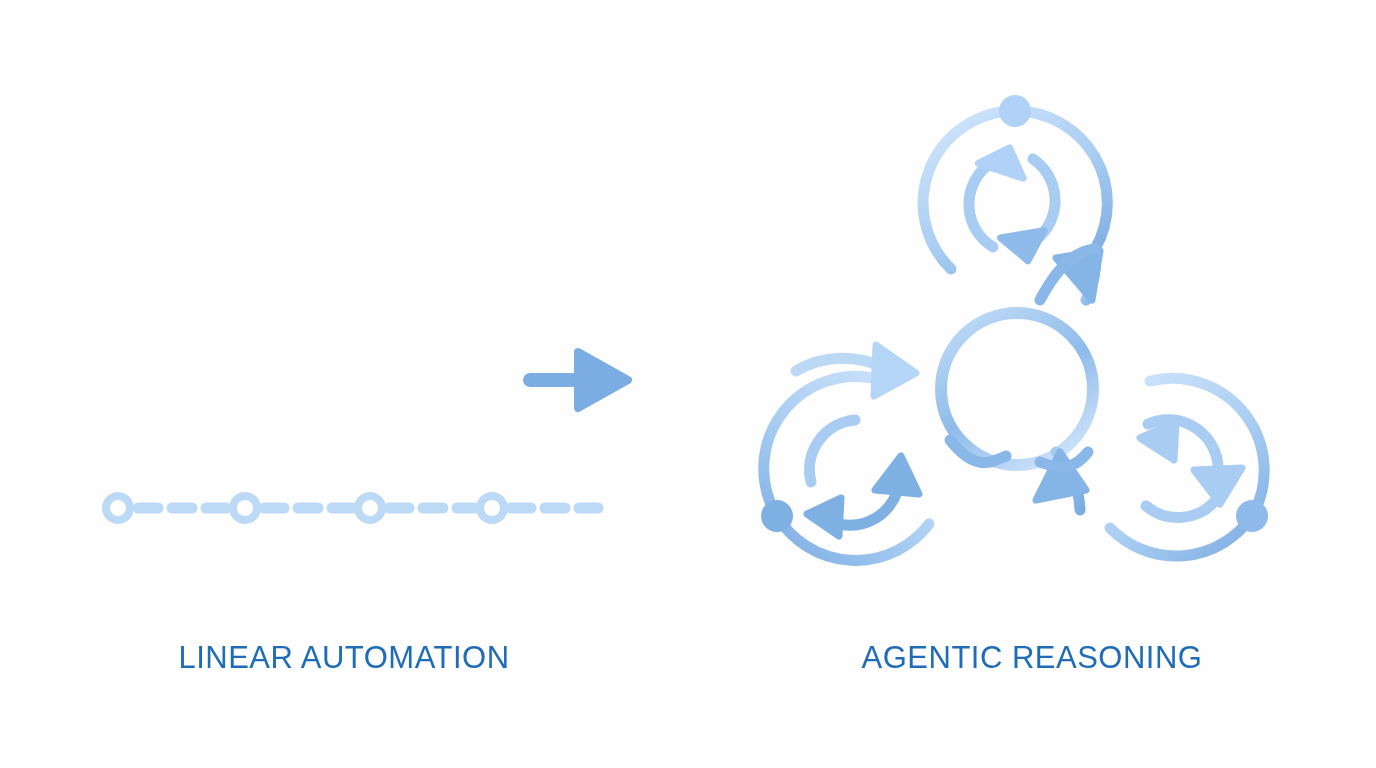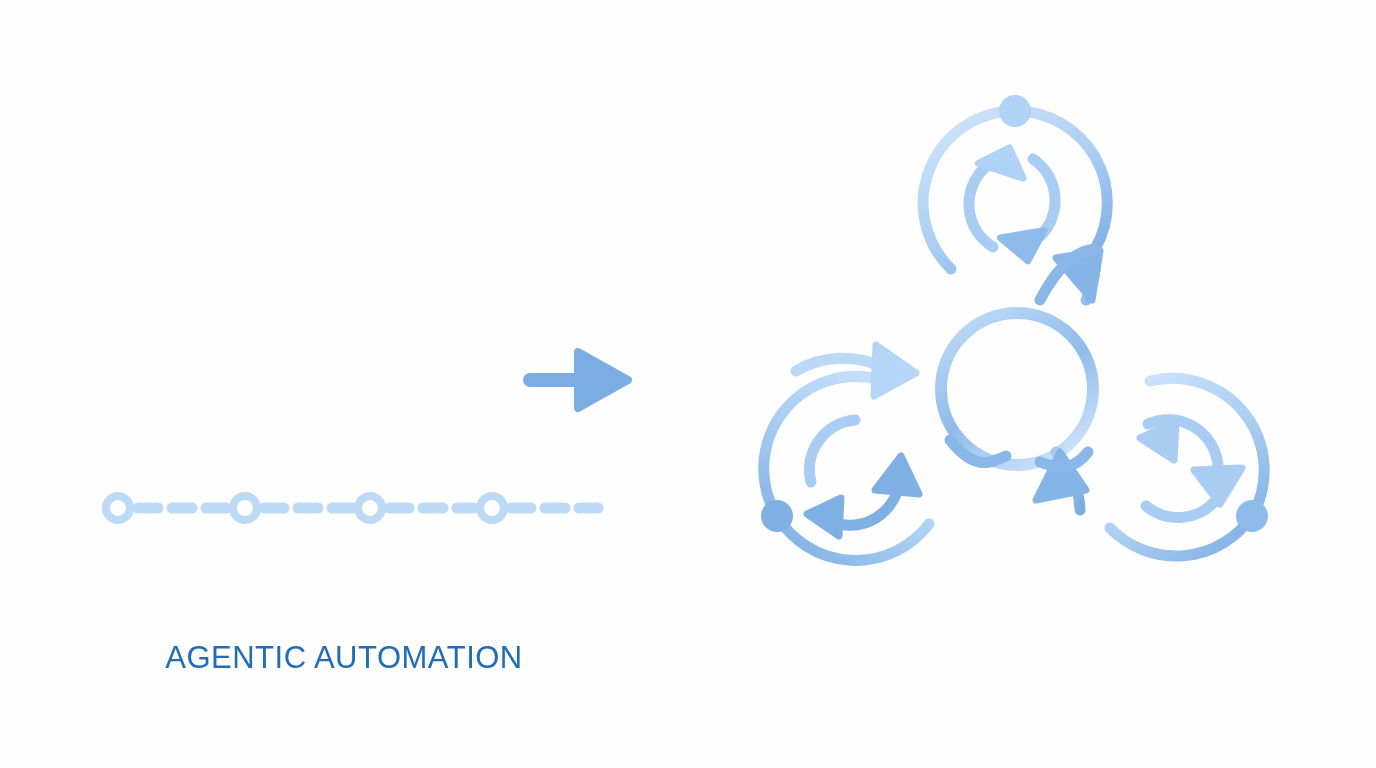--- a/index.html
+++ b/index.html
@@ -77,21 +77,21 @@
         <line x1="389" y1="508" x2="474" y2="508" stroke="#BCD9F6" stroke-width="11" stroke-linecap="round" stroke-dasharray="20 14"></line>
         <line x1="511" y1="508" x2="598" y2="508" stroke="#BCD9F6" stroke-width="11" stroke-linecap="round" stroke-dasharray="20 14"></line>
 
         <circle cx="118" cy="508" r="12" fill="none" stroke="#BCD9F6" stroke-width="8"></circle>
         <circle cx="245" cy="508" r="12" fill="none" stroke="#BCD9F6" stroke-width="8"></circle>
         <circle cx="370" cy="508" r="12" fill="none" stroke="#BCD9F6" stroke-width="8"></circle>
         <circle cx="492" cy="508" r="12" fill="none" stroke="#BCD9F6" stroke-width="8"></circle>
       </g>
     </svg>
 
-    <div class="panel-label">AGENTIC AUTOMATION</div>
+    <div class="panel-label">LINEAR AUTOMATION</div>
   </div>
 
   <div class="panel" id="panel-agentic">
 
     <svg class="svg-layer" width="688" height="768" viewBox="0 0 688 768">
       <defs>
         <linearGradient id="gTop" x1="0.15" y1="0" x2="0.85" y2="1">
           <stop offset="0%" stop-color="#CFE4FB"></stop>
           <stop offset="55%" stop-color="#A9CDF2"></stop>
           <stop offset="100%" stop-color="#7EAEE3"></stop>
@@ -177,15 +177,16 @@
         <path d="M 348 500 L 372 452 L 398 490 Z" fill="#85B4E6" stroke="#85B4E6" stroke-width="7" stroke-linejoin="round"></path>
       </g>
 
       <g>
         <path d="M 352 300 C 372 262 392 250 407 249" fill="none" stroke="#89B7E8" stroke-width="11" stroke-linecap="round"></path>
         <path d="M 262 440 C 286 470 300 464 318 456" fill="none" stroke="#89B7E8" stroke-width="11" stroke-linecap="round"></path>
         <path d="M 400 452 C 386 470 372 470 352 462" fill="none" stroke="#89B7E8" stroke-width="11" stroke-linecap="round"></path>
       </g>
     </svg>
 
+    <div class="panel-label">AGENTIC REASONING</div>
   </div>
 
 </div>
 
 </body></html>

